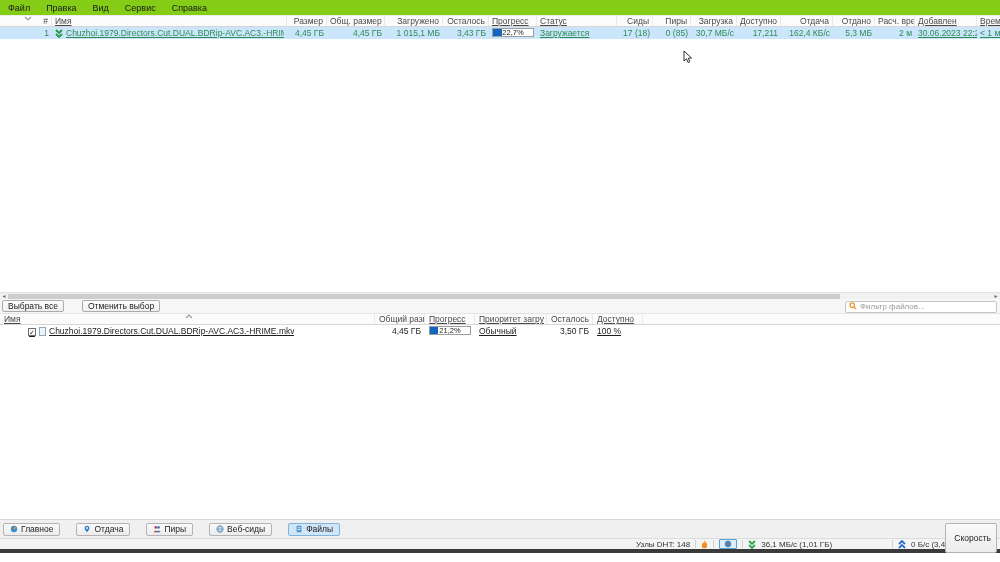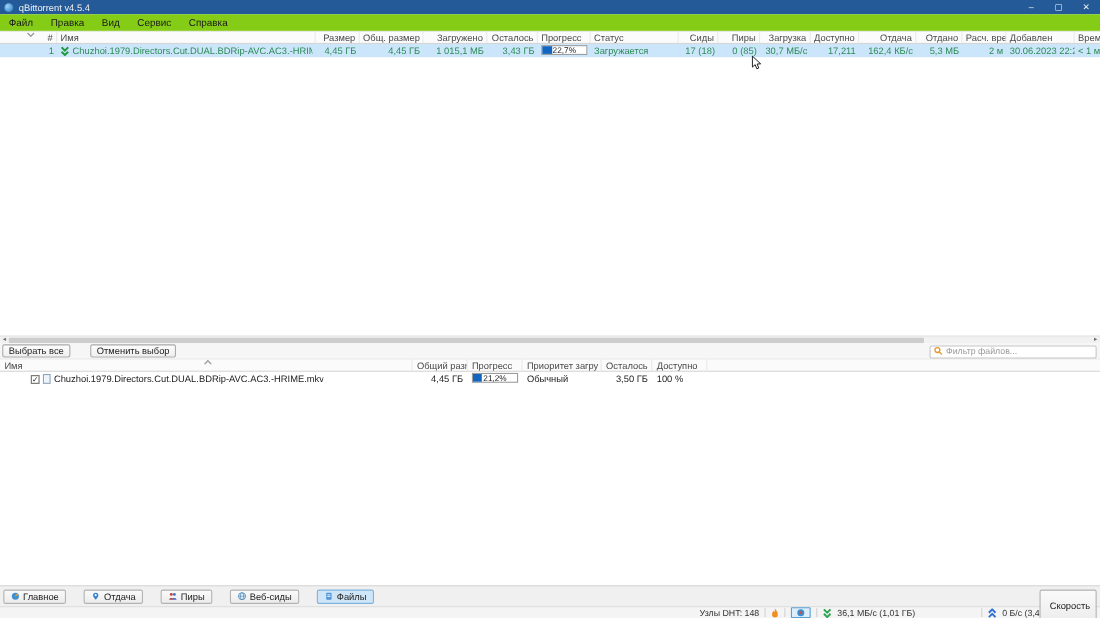--- a/index.html
+++ b/index.html
@@ -16,21 +16,21 @@
   
   .menubar { height:16px; background:#84cc16; display:flex; align-items:center; font-size:9px; color:#1a1a1a; border-bottom:1px solid #ececec; }
   .menu-item { padding:0 8px; line-height:12px; }
 
   
   .torrents { position:relative; height:276px; background:#fff; overflow:hidden; }
   .t-header { display:flex; height:11px; background:#fbfbfb; border-bottom:1px solid #d6d6d6; font-size:8.5px; color:#4a4a4a; }
   .t-header .cell { border-right:1px solid #e9e9e9; padding:0 3px; line-height:10px; overflow:hidden; white-space:nowrap; flex:0 0 auto; }
   .t-row { display:flex; height:12px; background:#cbe6fb; font-size:8.5px; color:#2e8b57; line-height:12px; }
   .t-row .cell { padding:0 3px; overflow:hidden; white-space:nowrap; flex:0 0 auto; }
-  .ar { text-align:right; } .al { text-align:left; }
+  .ar { text-align:right; } .al { text-align:left;text-decoration:underline; }
   .c0{width:52px}.c1{width:235px}.c2{width:40px}.c3{width:58px}.c4{width:58px}.c5{width:46px}
   .c6{width:48px}.c7{width:80px}.c8{width:36px}.c9{width:38px}.c10{width:46px}.c11{width:44px}
   .c12{width:52px}.c13{width:42px}.c14{width:40px}.c15{width:62px}.c16{width:60px}
   .name-cell { display:flex; align-items:center; gap:3px; }
   .dl-chevrons { width:8px; height:9px; flex:0 0 auto; }
   .sort-caret { position:absolute; left:24px; top:0px; width:8px; height:5px; }
 
   .progress-ctl { display:inline-block; position:relative; width:42px; height:9px; margin-top:1px; border:1px solid #9d9d9d; background:#fff; vertical-align:top; }
   .progress-fill { position:absolute; left:0; top:0; bottom:0; background:#1266c0; }
   .progress-label { position:absolute; inset:0; text-align:center; font-size:7.5px; line-height:8px; color:#1a1a1a; }
@@ -73,27 +73,20 @@
   .conn-box { width:18px; height:10px; border:1px solid #5a9fd4; background:#ddeefb; border-radius:1px; display:flex; align-items:center; justify-content:center; }
   .bottomstrip { height:4px; background:#3a3a3a; }
 
   .cursor { position:absolute; left:683px; top:50px; width:10px; height:14px; pointer-events:none; z-index:9; }
 </style>
 </head>
 <body>
 
 <div class="app">
 
-  <div class="titlebar">
-    <span class="app-icon"></span>
-    <span class="win-title">qBittorrent v4.5.4</span>
-    <span class="win-btn">–</span>
-    <span class="win-btn">▢</span>
-    <span class="win-btn close">✕</span>
-  </div>
 
   <div class="menubar">
     <span class="menu-item">Файл</span>
     <span class="menu-item">Правка</span>
     <span class="menu-item">Вид</span>
     <span class="menu-item">Сервис</span>
     <span class="menu-item">Справка</span>
   </div>
 
   <div class="torrents">

